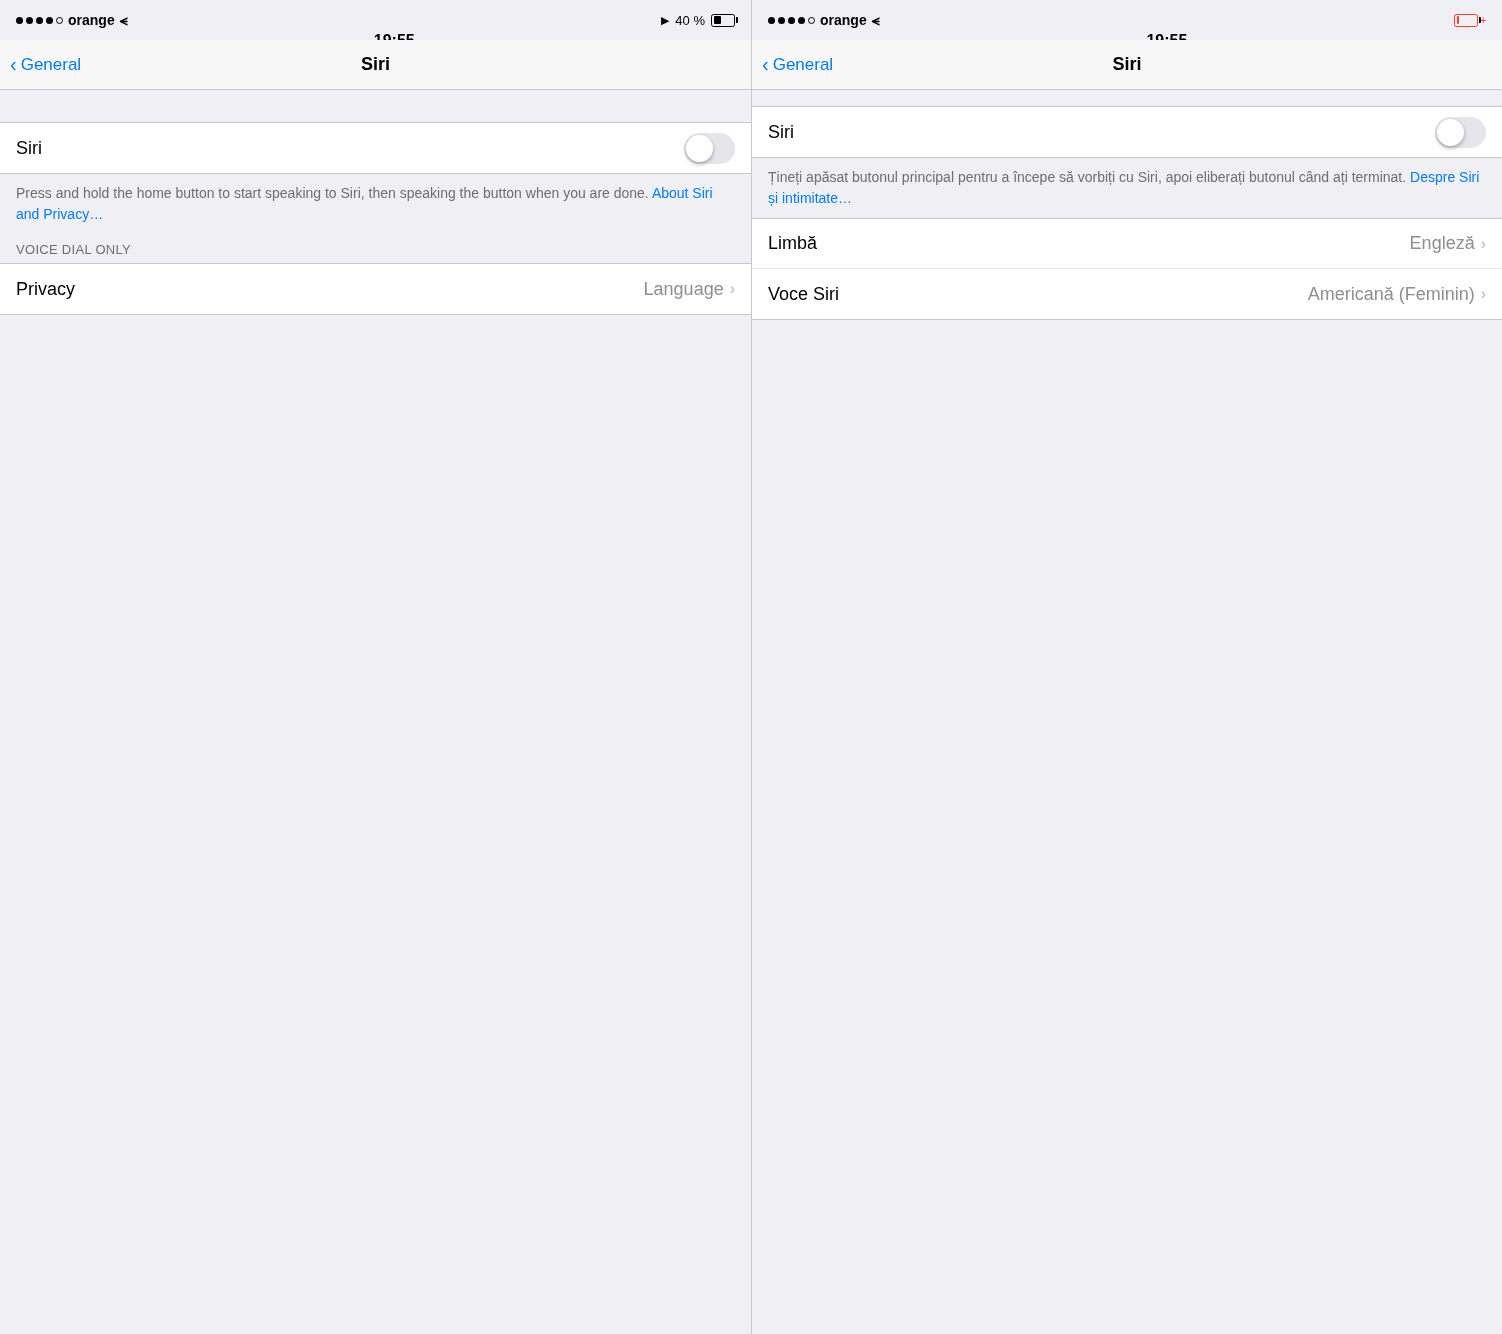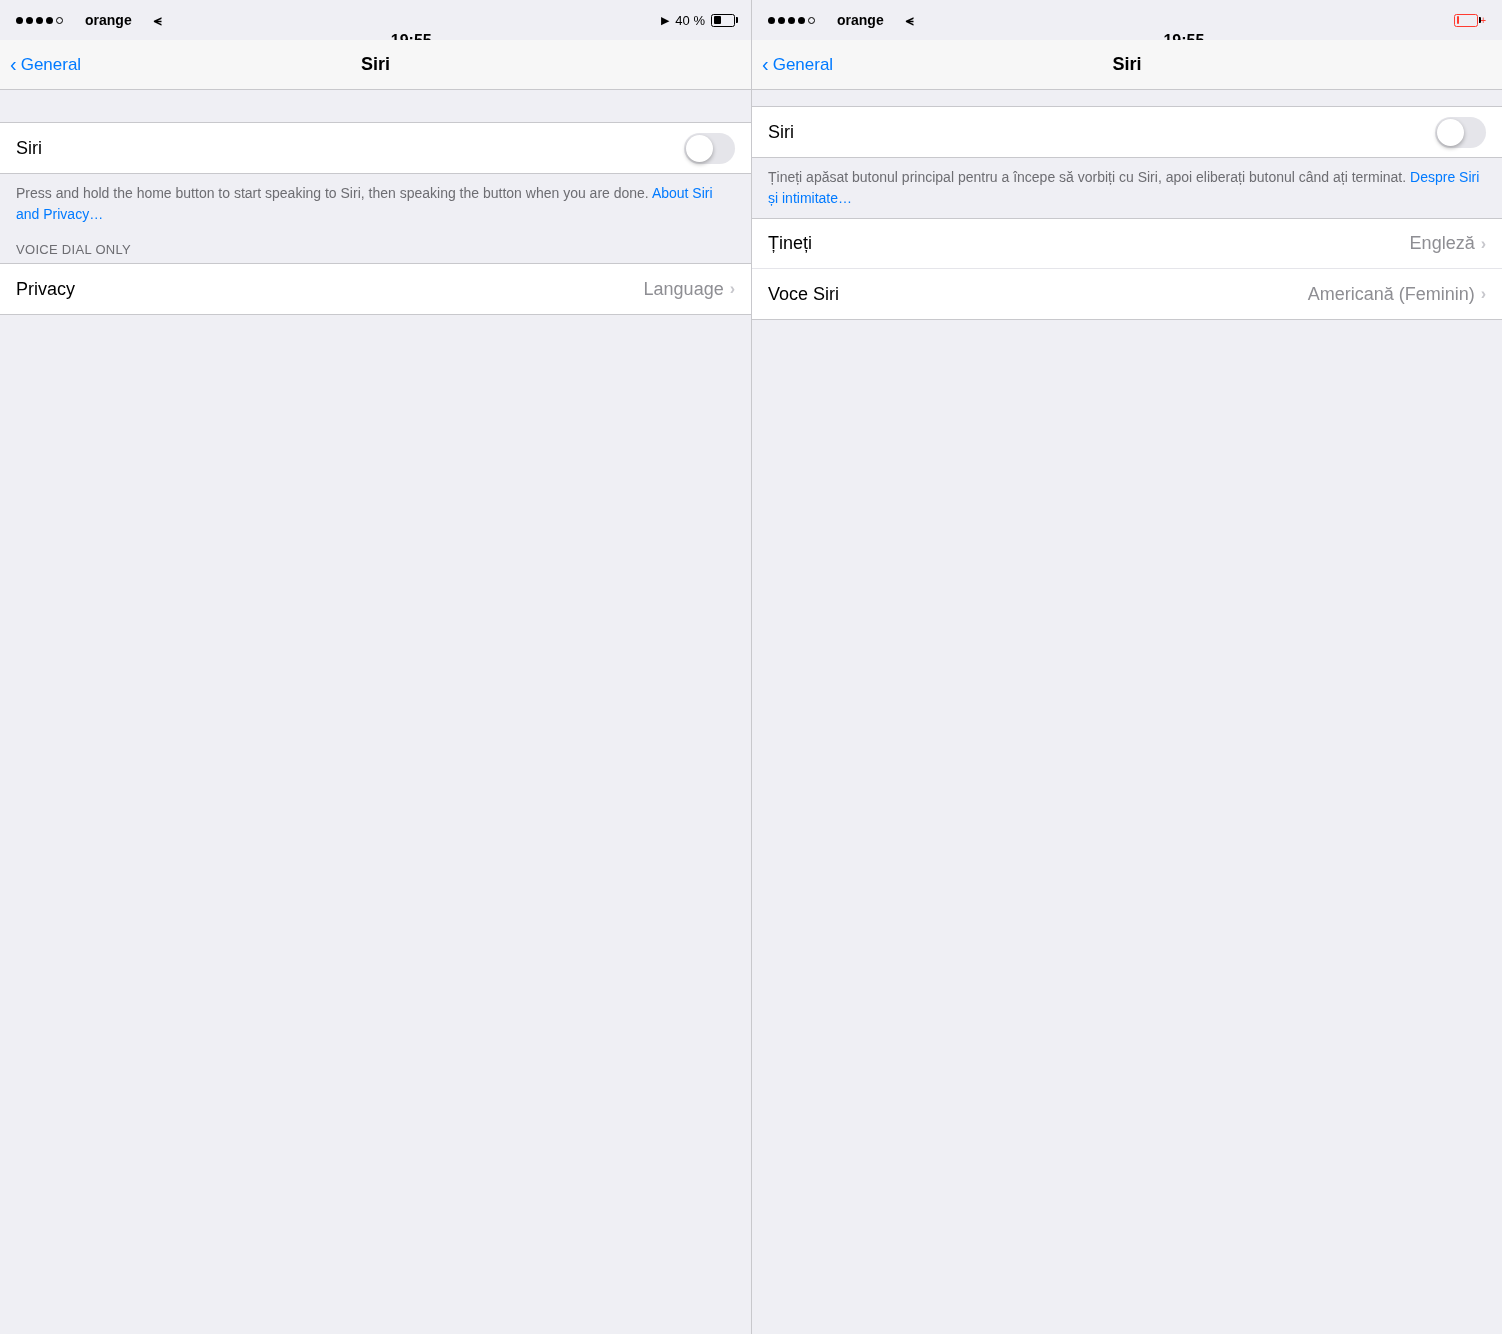--- a/index.html
+++ b/index.html
@@ -31,21 +31,21 @@
       background: #efeff4;
       display: flex;
       align-items: center;
       justify-content: space-between;
       padding: 0 16px;
       flex-shrink: 0;
     }
     .status-left {
       display: flex;
       align-items: center;
-      gap: 22px;
+      gap: 5px;
       font-size: 14px;
       font-weight: 600;
     }
     .signal-dots {
       display: flex;
       gap: 3px;
       align-items: center;
     }
     .dot {
       width: 7px;
@@ -354,21 +354,21 @@
   </div>
 
   <div class="description-area">
     <span>Țineți apăsat butonul principal pentru a începe să vorbiți cu Siri, apoi eliberați butonul când ați terminat.</span>
     <a href="#">Despre Siri și intimitate…</a>
   </div>
 
 
   <div class="settings-group">
     <div class="settings-row">
-      <span class="settings-row-label">Țineți</span>
+      <span class="settings-row-label">Limbă</span>
       <div class="settings-row-value">
         <span>Engleză</span>
         <span class="chevron-right">›</span>
       </div>
     </div>
     <div class="settings-row">
       <span class="settings-row-label">Voce Siri</span>
       <div class="settings-row-value">
         <span>Americană (Feminin)</span>
         <span class="chevron-right">›</span>

